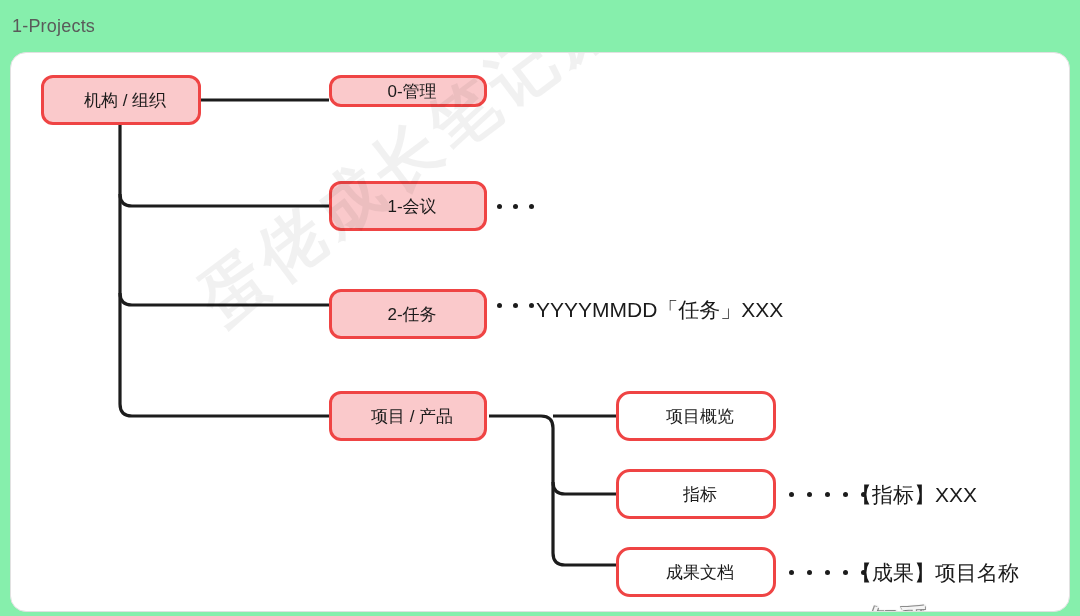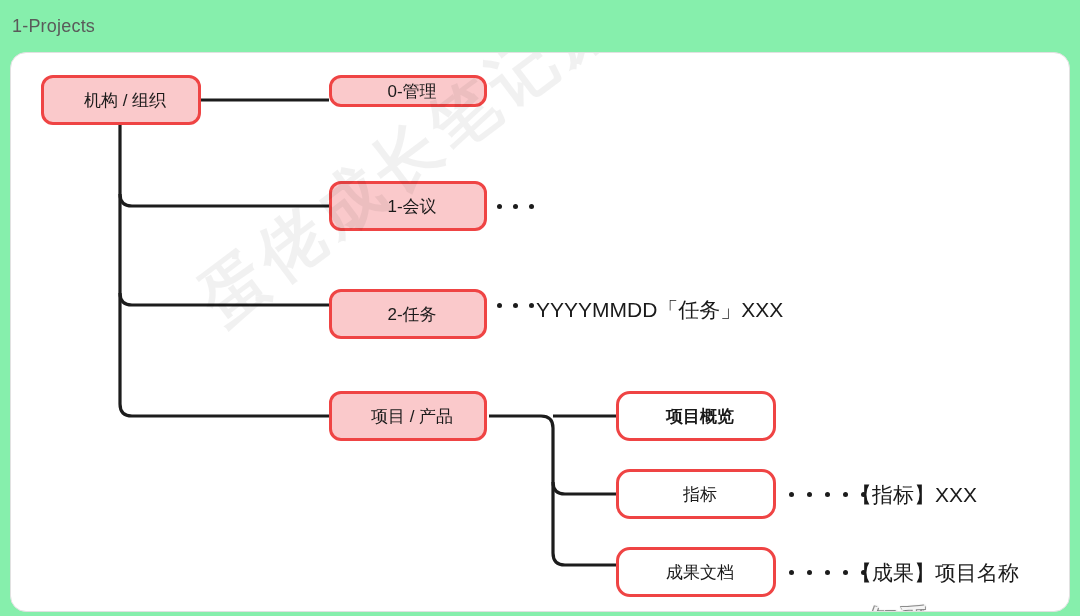--- a/index.html
+++ b/index.html
@@ -168,21 +168,21 @@
     </div>
 
     <div class="node pink" style="left:318px; top:236px; width:158px; height:50px;">
       <span>2-任务</span>
     </div>
 
     <div class="node pink" style="left:318px; top:338px; width:158px; height:50px;">
       <span>项目 / 产品</span>
     </div>
 
-    <div class="node white" style="left:605px; top:338px; width:160px; height:50px;font-weight:bold;">
+    <div class="node white" style="left:605px; top:338px; width:160px; height:50px;">
       <span>项目概览</span>
     </div>
 
     <div class="node white" style="left:605px; top:416px; width:160px; height:50px;">
       <span>指标</span>
     </div>
 
     <div class="node white" style="left:605px; top:494px; width:160px; height:50px;align-items:center;">
       <span>成果文档</span>
     </div>

